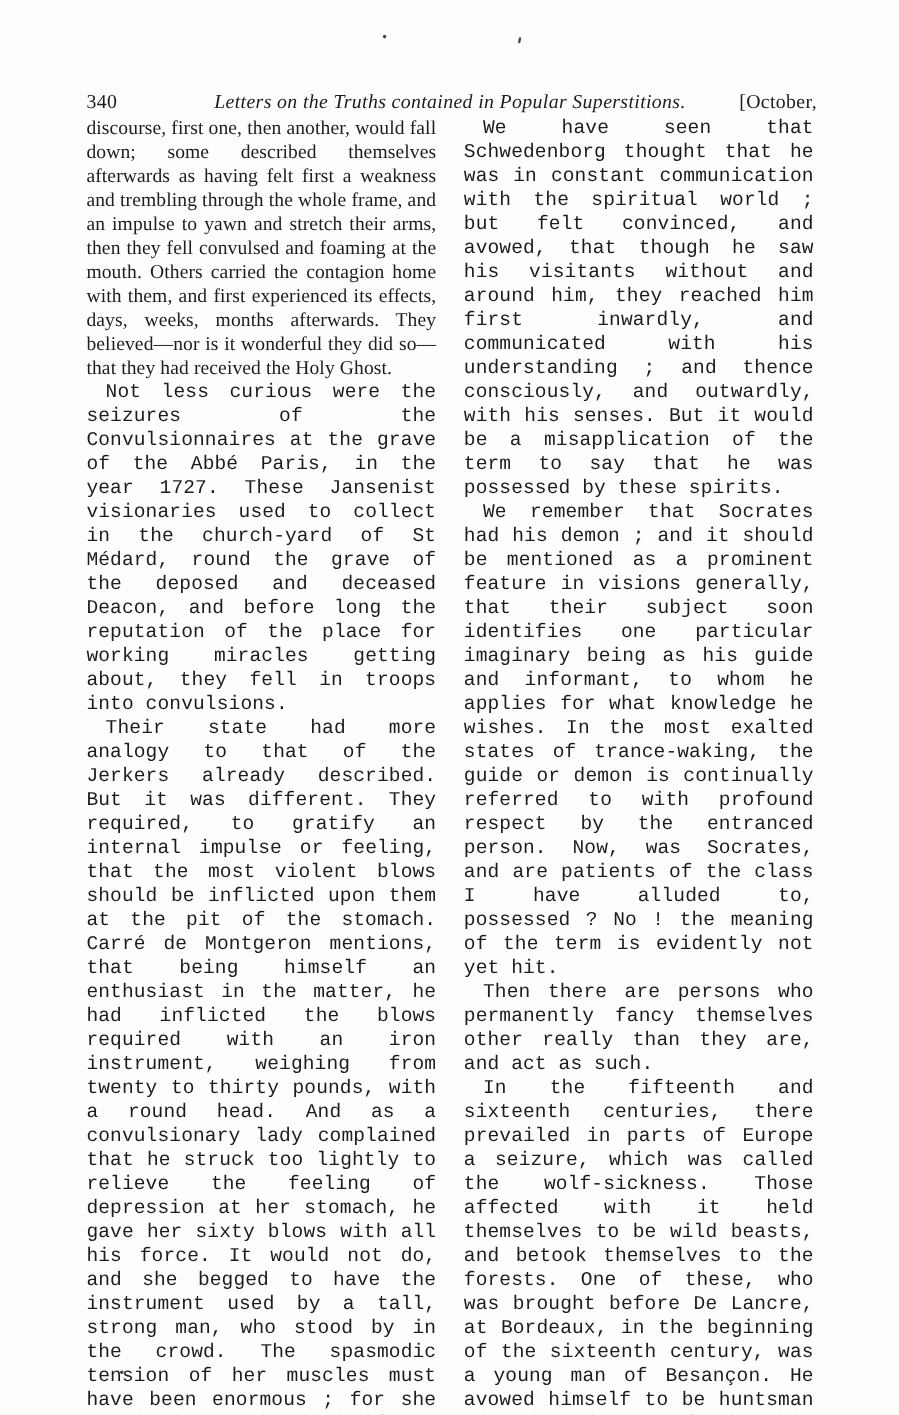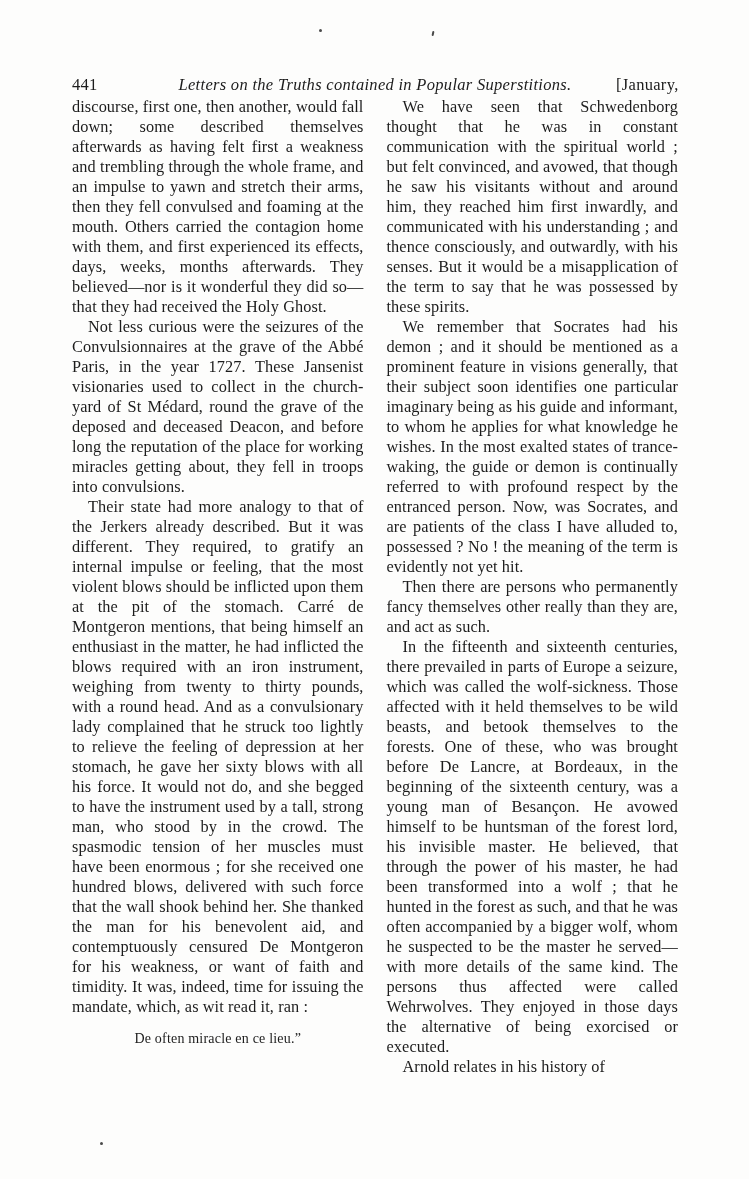--- a/index.html
+++ b/index.html
@@ -54,20 +54,21 @@
     font-size: 16.3px;
     line-height: 20px;
     letter-spacing: 0.1px;
   }
   .col p {
     margin: 0;
     text-align: justify;
   }
   .col p.indent {
     text-indent: 16px;
+    font-family: Liberation Mono, monospace;
   }
   .quote {
     margin: 12px 0 13px 0;
     text-align: center;
     font-size: 14px;
     line-height: 19px;
     letter-spacing: 0.2px;
   }
   .speck {
     position: absolute;
@@ -83,23 +84,23 @@
 </head>
 <body>
 
 <div class="page">
 
   <div class="speck s1"></div>
   <div class="speck s2"></div>
   <div class="speck s3"></div>
 
   <div class="header">
-    <span class="page-num">441</span>
+    <span class="page-num">340</span>
     <span class="running-title">Letters on the Truths contained in Popular Superstitions.</span>
-    <span class="issue-date">[January,</span>
+    <span class="issue-date">[October,</span>
   </div>
 
   <div class="columns">
 
     <div class="col">
       <p>discourse, first one, then another, would fall down; some described themselves afterwards as having felt first a weakness and trembling through the whole frame, and an impulse to yawn and stretch their arms, then they fell convulsed and foaming at the mouth.  Others carried the contagion home with them, and first experienced its effects, days, weeks, months afterwards.  They believed—nor is it wonderful they did so—that they had received the Holy Ghost.</p>
       <p class="indent">Not less curious were the seizures of the Convulsionnaires at the grave of the Abbé Paris, in the year 1727. These Jansenist visionaries used to collect in the church-yard of St Médard, round the grave of the deposed and deceased Deacon, and before long the reputation of the place for working miracles getting about, they fell in troops into convulsions.</p>
       <p class="indent">Their state had more analogy to that of the Jerkers already described. But it was different.  They required, to gratify an internal impulse or feeling, that the most violent blows should be inflicted upon them at the pit of the stomach.  Carré de Montgeron mentions, that being himself an enthusiast in the matter, he had inflicted the blows required with an iron instrument, weighing from twenty to thirty pounds, with a round head. And as a convulsionary lady complained that he struck too lightly to relieve the feeling of depression at her stomach, he gave her sixty blows with all his force.  It would not do, and she begged to have the instrument used by a tall, strong man, who stood by in the crowd.  The spasmodic tension of her muscles must have been enormous&nbsp;; for she received one hundred blows, delivered with such force that the wall shook behind her.  She thanked the man for his benevolent aid, and contemptuously censured De Montgeron for his weakness, or want of faith and timidity.  It was, indeed, time for issuing the mandate, which, as wit read it, ran&nbsp;:</p>
       <div class="quote">
         <div>De often miracle en ce lieu.”</div>

